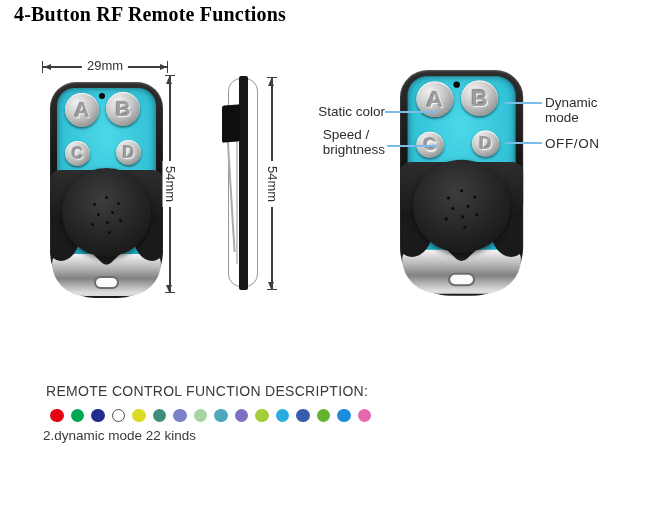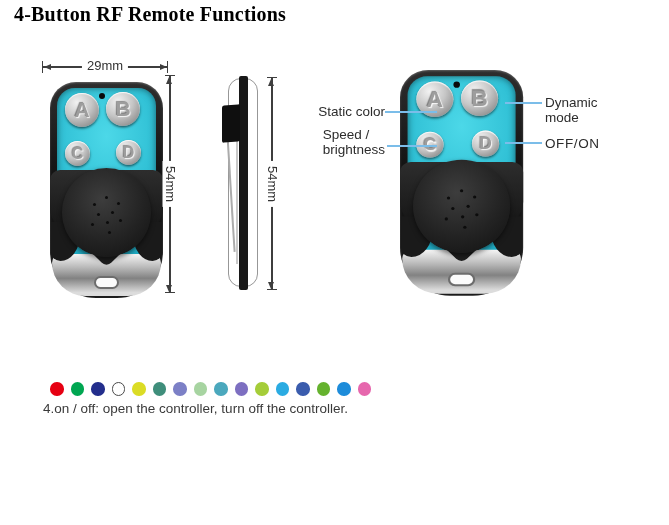--- a/index.html
+++ b/index.html
@@ -178,36 +178,37 @@
     <div>brightness</div>
   </div>
   <div class="callout" style="left:545px;top:136px;letter-spacing:.6px;">OFF/ON</div>
 
   <div class="leader" style="left:385px;top:111px;width:52px;"></div>
   <div class="leader" style="left:387px;top:145px;width:50px;"></div>
   <div class="leader" style="left:505px;top:102px;width:37px;"></div>
   <div class="leader" style="left:505px;top:142px;width:37px;"></div>
 
   <div class="desc">
+    <div class="desc-heading">REMOTE CONTROL FUNCTION DESCRIPTION:</div>
     <p class="swatch-line">
       <span id="swatches" style="display:flex;align-items:center;">
           <span class="swatch" style="background: rgb(230, 0, 18);"></span>
           <span class="swatch" style="background: rgb(0, 166, 81);"></span>
           <span class="swatch" style="background: rgb(35, 46, 140);"></span>
           <span class="swatch white" style="background: rgb(255, 255, 255);"></span>
           <span class="swatch" style="background: rgb(219, 220, 37);"></span>
           <span class="swatch" style="background: rgb(63, 142, 123);"></span>
           <span class="swatch" style="background: rgb(124, 128, 198);"></span>
           <span class="swatch" style="background: rgb(167, 212, 161);"></span>
           <span class="swatch" style="background: rgb(75, 168, 189);"></span>
           <span class="swatch" style="background: rgb(125, 111, 193);"></span>
           <span class="swatch" style="background: rgb(165, 205, 57);"></span>
           <span class="swatch" style="background: rgb(42, 171, 226);"></span>
           <span class="swatch" style="background: rgb(58, 92, 173);"></span>
           <span class="swatch" style="background: rgb(101, 178, 46);"></span>
           <span class="swatch" style="background: rgb(29, 140, 218);"></span>
           <span class="swatch" style="background: rgb(230, 103, 173);"></span>
         </span>
     </p>
-    <p>4.on / off: open the controller, turn off the controller.</p>
+    <p>2.dynamic mode 22 kinds</p>
   </div>
 
 </div>
 
 </body></html>

